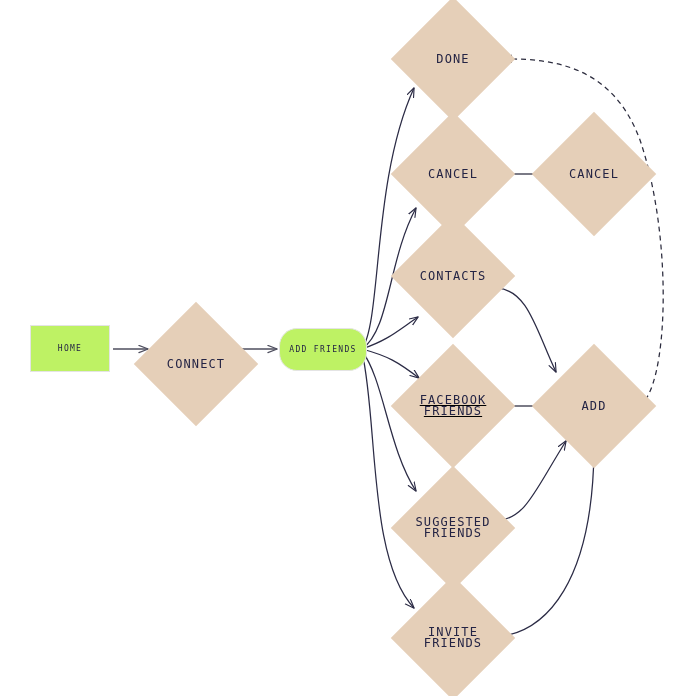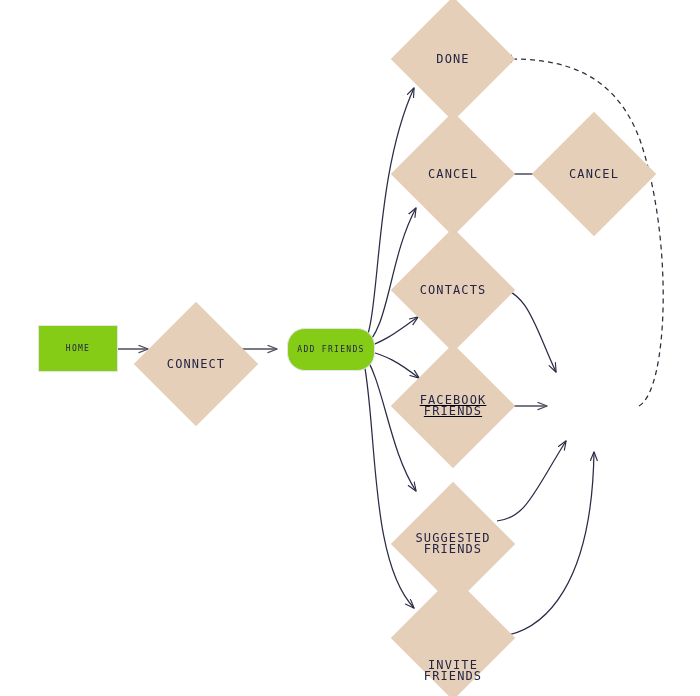--- a/index.html
+++ b/index.html
@@ -26,23 +26,22 @@
   }
   .node {
     position: absolute;
     display: flex;
     align-items: center;
     justify-content: center;
     text-align: center;
     box-sizing: border-box;
   }
   .node-rect {
-    background: #84cc16;
+    background: #bef264;
     border: 1px solid #e4e4e4;
-    margin-left: 8px;
   }
   .node-diamond {
     background: transparent;
   }
   .diamond-shape {
     position: absolute;
     left: 0;
     top: 0;
     width: 100%;
     height: 100%;
@@ -133,37 +132,41 @@
   <div class="node node-diamond" style="left:409px; top:130px; width:88px; height:88px;">
     <span class="diamond-shape"></span>
     <span class="node-label">CANCEL</span>
   </div>
 
   <div class="node node-diamond" style="left:550px; top:130px; width:88px; height:88px;">
     <span class="diamond-shape"></span>
     <span class="node-label">CANCEL</span>
   </div>
 
-  <div class="node node-diamond" style="left:409px; top:246px; width:88px; height:88px;">
+  <div class="node node-diamond" style="left:409px; top:232px; width:88px; height:88px;">
     <span class="diamond-shape"></span>
     <span class="node-label">CONTACTS</span>
   </div>
 
   <div class="node node-diamond" style="left:409px; top:362px; width:88px; height:88px;text-decoration:underline;">
     <span class="diamond-shape"></span>
     <span class="node-label">FACEBOOK
 FRIENDS</span>
   </div>
 
+  <div class="node node-diamond" style="left:550px; top:362px; width:88px; height:88px;">
+    <span class="diamond-shape"></span>
+    <span class="node-label">ADD</span>
+  </div>
 
-  <div class="node node-diamond" style="left:409px; top:500px; width:88px; height:88px;">
+  <div class="node node-diamond" style="left:409px; top:484px; width:88px; height:88px;">
     <span class="diamond-shape"></span>
     <span class="node-label">SUGGESTED
 FRIENDS</span>
   </div>
 
-  <div class="node node-diamond" style="left:409px; top:594px; width:88px; height:88px;align-items:flex-end;">
+  <div class="node node-diamond" style="left:409px; top:594px; width:88px; height:88px;">
     <span class="diamond-shape"></span>
     <span class="node-label">INVITE
 FRIENDS</span>
   </div>
 
 </div>
 
 </body></html>

